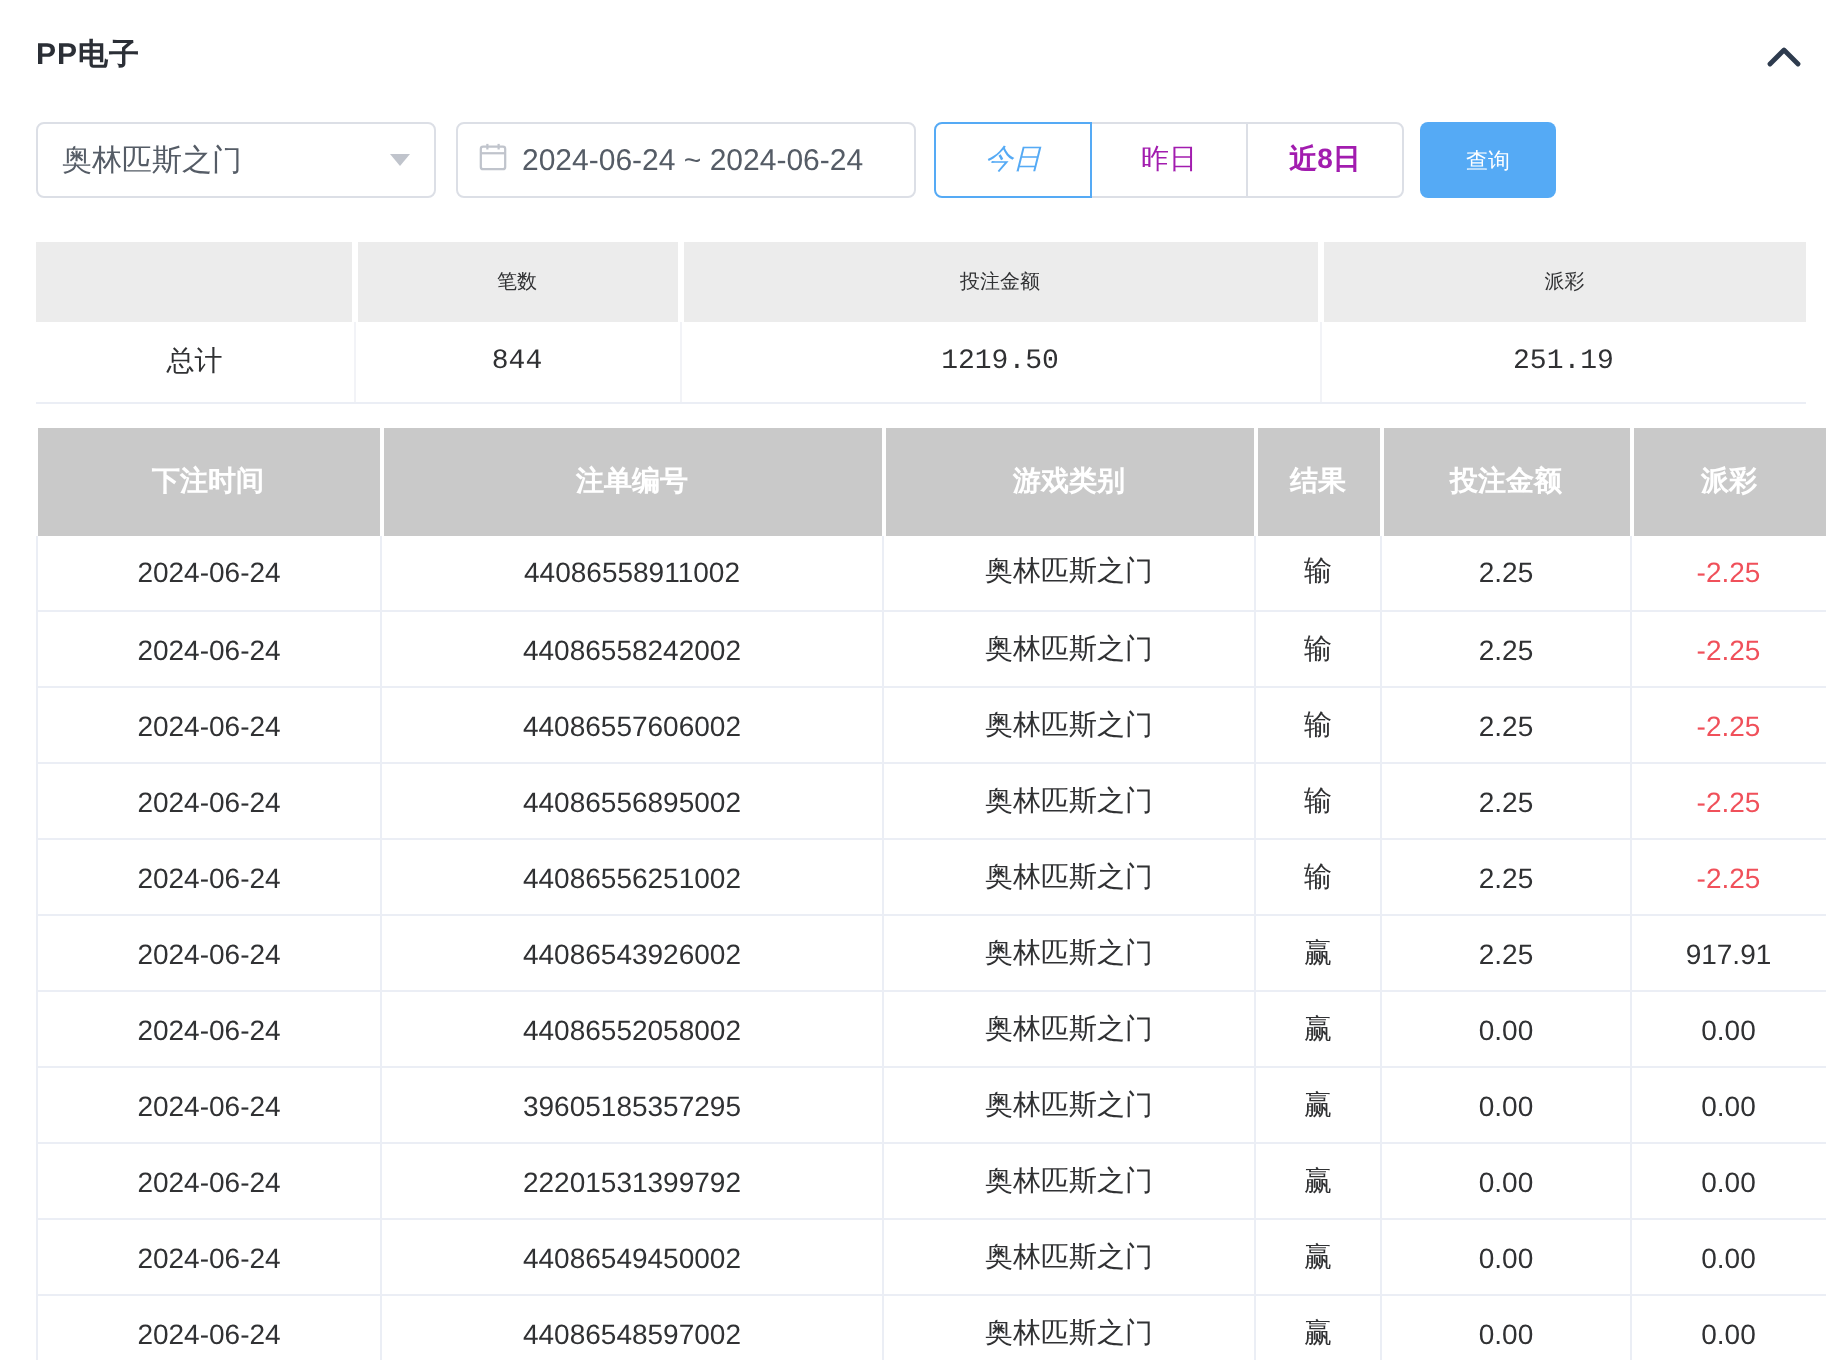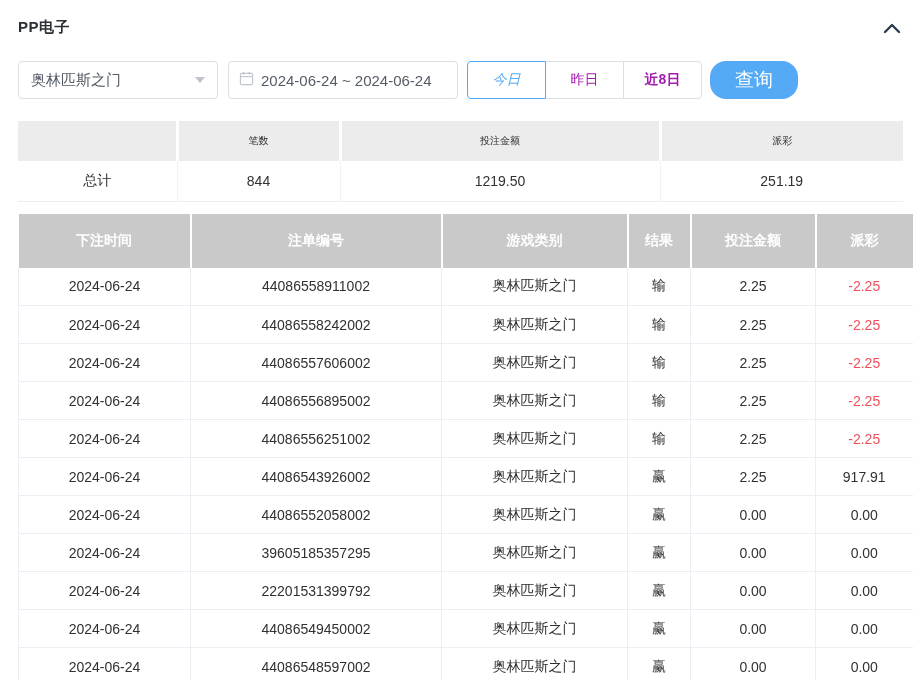--- a/index.html
+++ b/index.html
@@ -30,34 +30,34 @@
   .quick-btn {
     width: 79px; height: 38px; background: #fff; border: 1px solid #dcdfe6;
     font-size: 14px; color: #a21caf; cursor: pointer; position: relative;
     font-family: inherit;
   }
   .quick-btn:first-child { border-radius: 4px 0 0 4px; }
   .quick-btn + .quick-btn { margin-left: -1px; }
   .quick-btn:last-child { border-radius: 0 4px 4px 0; font-weight: bold; }
   .quick-btn.active { color: var(--accent); border-color: var(--accent); z-index: 1; font-style: italic; }
   .query-btn {
-    margin-left: 8px; width: 88px; height: 38px; border: none; border-radius: 16px;
-    background: var(--accent); color: #fff; font-size: 19px; cursor: pointer; font-family: inherit;
+    margin-left: 8px; width: 68px; height: 38px; border: none; border-radius: 4px;
+    background: var(--accent); color: #fff; font-size: 11px; cursor: pointer; font-family: inherit;
   }
 
   
   .summary-table { margin-top: 22px; width: 885px; border-collapse: collapse; table-layout: fixed; }
   .summary-table th {
     background: #ececec; height: 40px; font-size: 10px; font-weight: normal;
     color: #303133; text-align: center; border-right: 3px solid #fff;
   }
   .summary-table th:last-child { border-right: none; }
   .summary-table td {
     height: 40px; font-size: 14px; text-align: center; background: #fff;
-    border-bottom: 1px solid #ebeef5; border-right: 1px solid #f2f3f7;
+    border-bottom: 1px solid #ebeef5; border-right: 1px solid #f2f3f7; font-family: Liberation Mono, monospace;
   }
   .summary-table td:last-child { border-right: none; }
 
   
   .bet-table { margin-top: 12px; width: 894px; border-collapse: collapse; table-layout: fixed; }
   .bet-table th {
     background: #c9c9c9; color: #fff; font-weight: bold; font-size: 14px;
     height: 54px; text-align: center; border-right: 2px solid #fff;
   }
   .bet-table th:last-child { border-right: none; }

